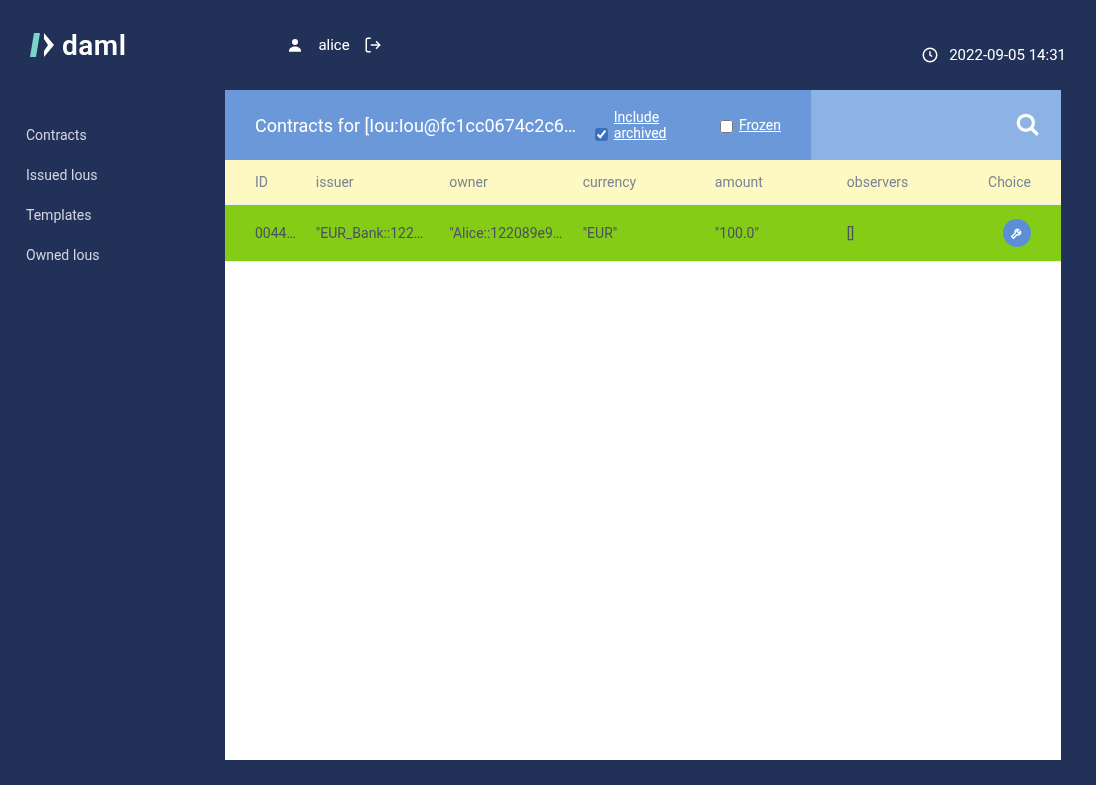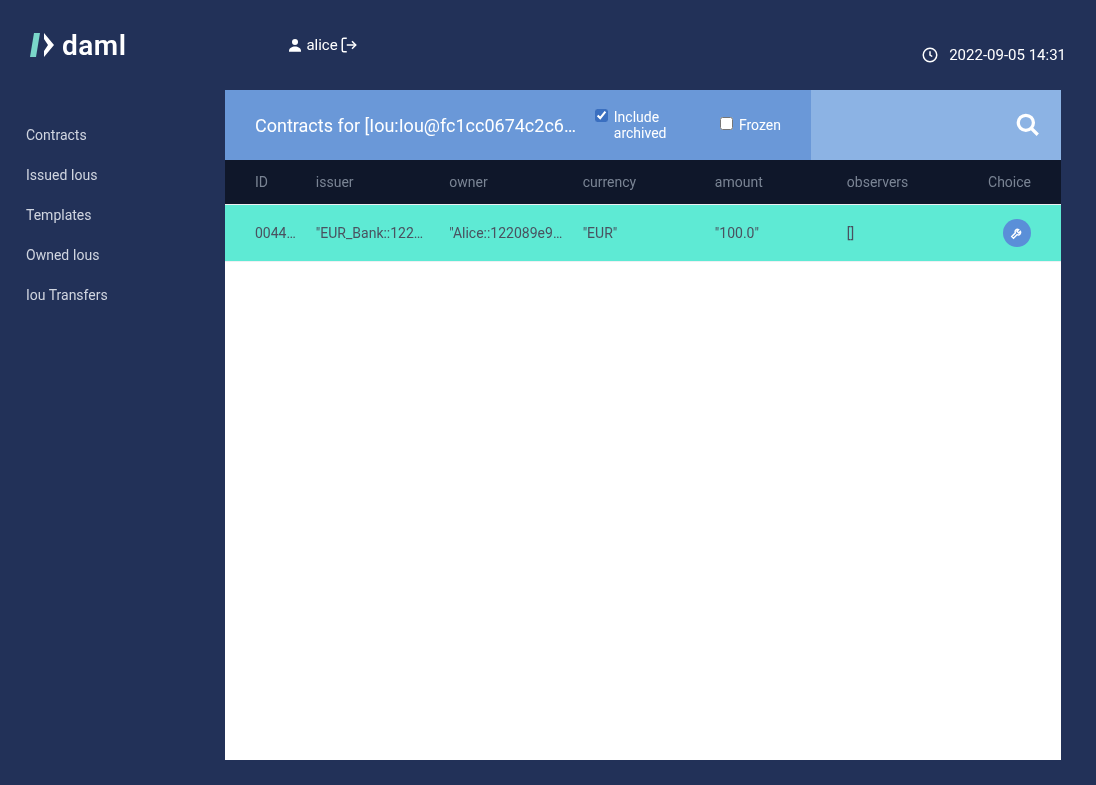--- a/index.html
+++ b/index.html
@@ -24,21 +24,21 @@
   }
   .logo-text {
     font-size: 28px;
     font-weight: 600;
     letter-spacing: 0.5px;
     margin-left: 8px;
   }
   .user-section {
     display: flex;
     align-items: center;
-    gap: 2px;
+    gap: 14px;
     margin-left: 60px;
   }
   .user-name {
     font-size: 15px;
   }
   .spacer { flex: 1; }
   .datetime-section {
     display: flex;
     align-items: center;
     gap: 10px;
@@ -85,23 +85,24 @@
     font-size: 18px;
     font-weight: 400;
     flex-shrink: 1;
     white-space: nowrap;
     overflow: hidden;
     text-overflow: ellipsis;
     max-width: 340px;
   }
   .checkbox-group {
     display: flex;
-    align-items: flex-start;
+    align-items: flex-end;
     gap: 6px;
     font-size: 14px;
+    text-decoration: underline;
   }
   .checkbox-group input[type="checkbox"] {
     cursor: pointer;
     accent-color: #3a6fc0;
   }
   .search-area {
     background: #8cb3e4;
     width: 250px;
     display: flex;
     align-items: center;
@@ -117,33 +118,33 @@
     width: 100%;
     border-collapse: collapse;
     font-size: 14px;
   }
   thead th {
     text-align: left;
     font-weight: 400;
     color: #7a8494;
     padding: 14px 10px;
     border-bottom: 1px solid #eef0f3;
-    background: #0f172a;
+    background: #fef9c3;
   }
   thead th:first-child { padding-left: 30px; }
   thead th:last-child { padding-right: 30px; text-align: right; }
   tbody td {
     padding: 14px 10px;
     color: #4a5260;
     border-bottom: 1px solid #eef0f3;
     white-space: nowrap;
     overflow: hidden;
     text-overflow: ellipsis;
     max-width: 120px;
-    background: #5eead4;
+    background: #84cc16;
   }
   tbody td:first-child { padding-left: 30px; }
   tbody td:last-child { padding-right: 30px; text-align: right; }
   .choice-btn {
     display: inline-flex;
     align-items: center;
     justify-content: center;
     width: 28px;
     height: 28px;
     border-radius: 50%;
@@ -184,21 +185,20 @@
     <span>2022-09-05 14:31</span>
   </div>
 </div>
 
 <div class="layout">
   <div class="sidebar">
     <div class="sidebar-item"><span>Contracts</span></div>
     <div class="sidebar-item"><span>Issued Ious</span></div>
     <div class="sidebar-item"><span>Templates</span></div>
     <div class="sidebar-item"><span>Owned Ious</span></div>
-    <div class="sidebar-item"><span>Iou Transfers</span></div>
   </div>
 
   <div class="main">
     <div class="header-row">
       <div class="header-title-area">
         <span class="page-title">Contracts for [Iou:Iou@fc1cc0674c2c6a3f7…</span>
         <label class="checkbox-group">
           <input type="checkbox" checked="" style="">
           <span>Include archived</span>
         </label>

